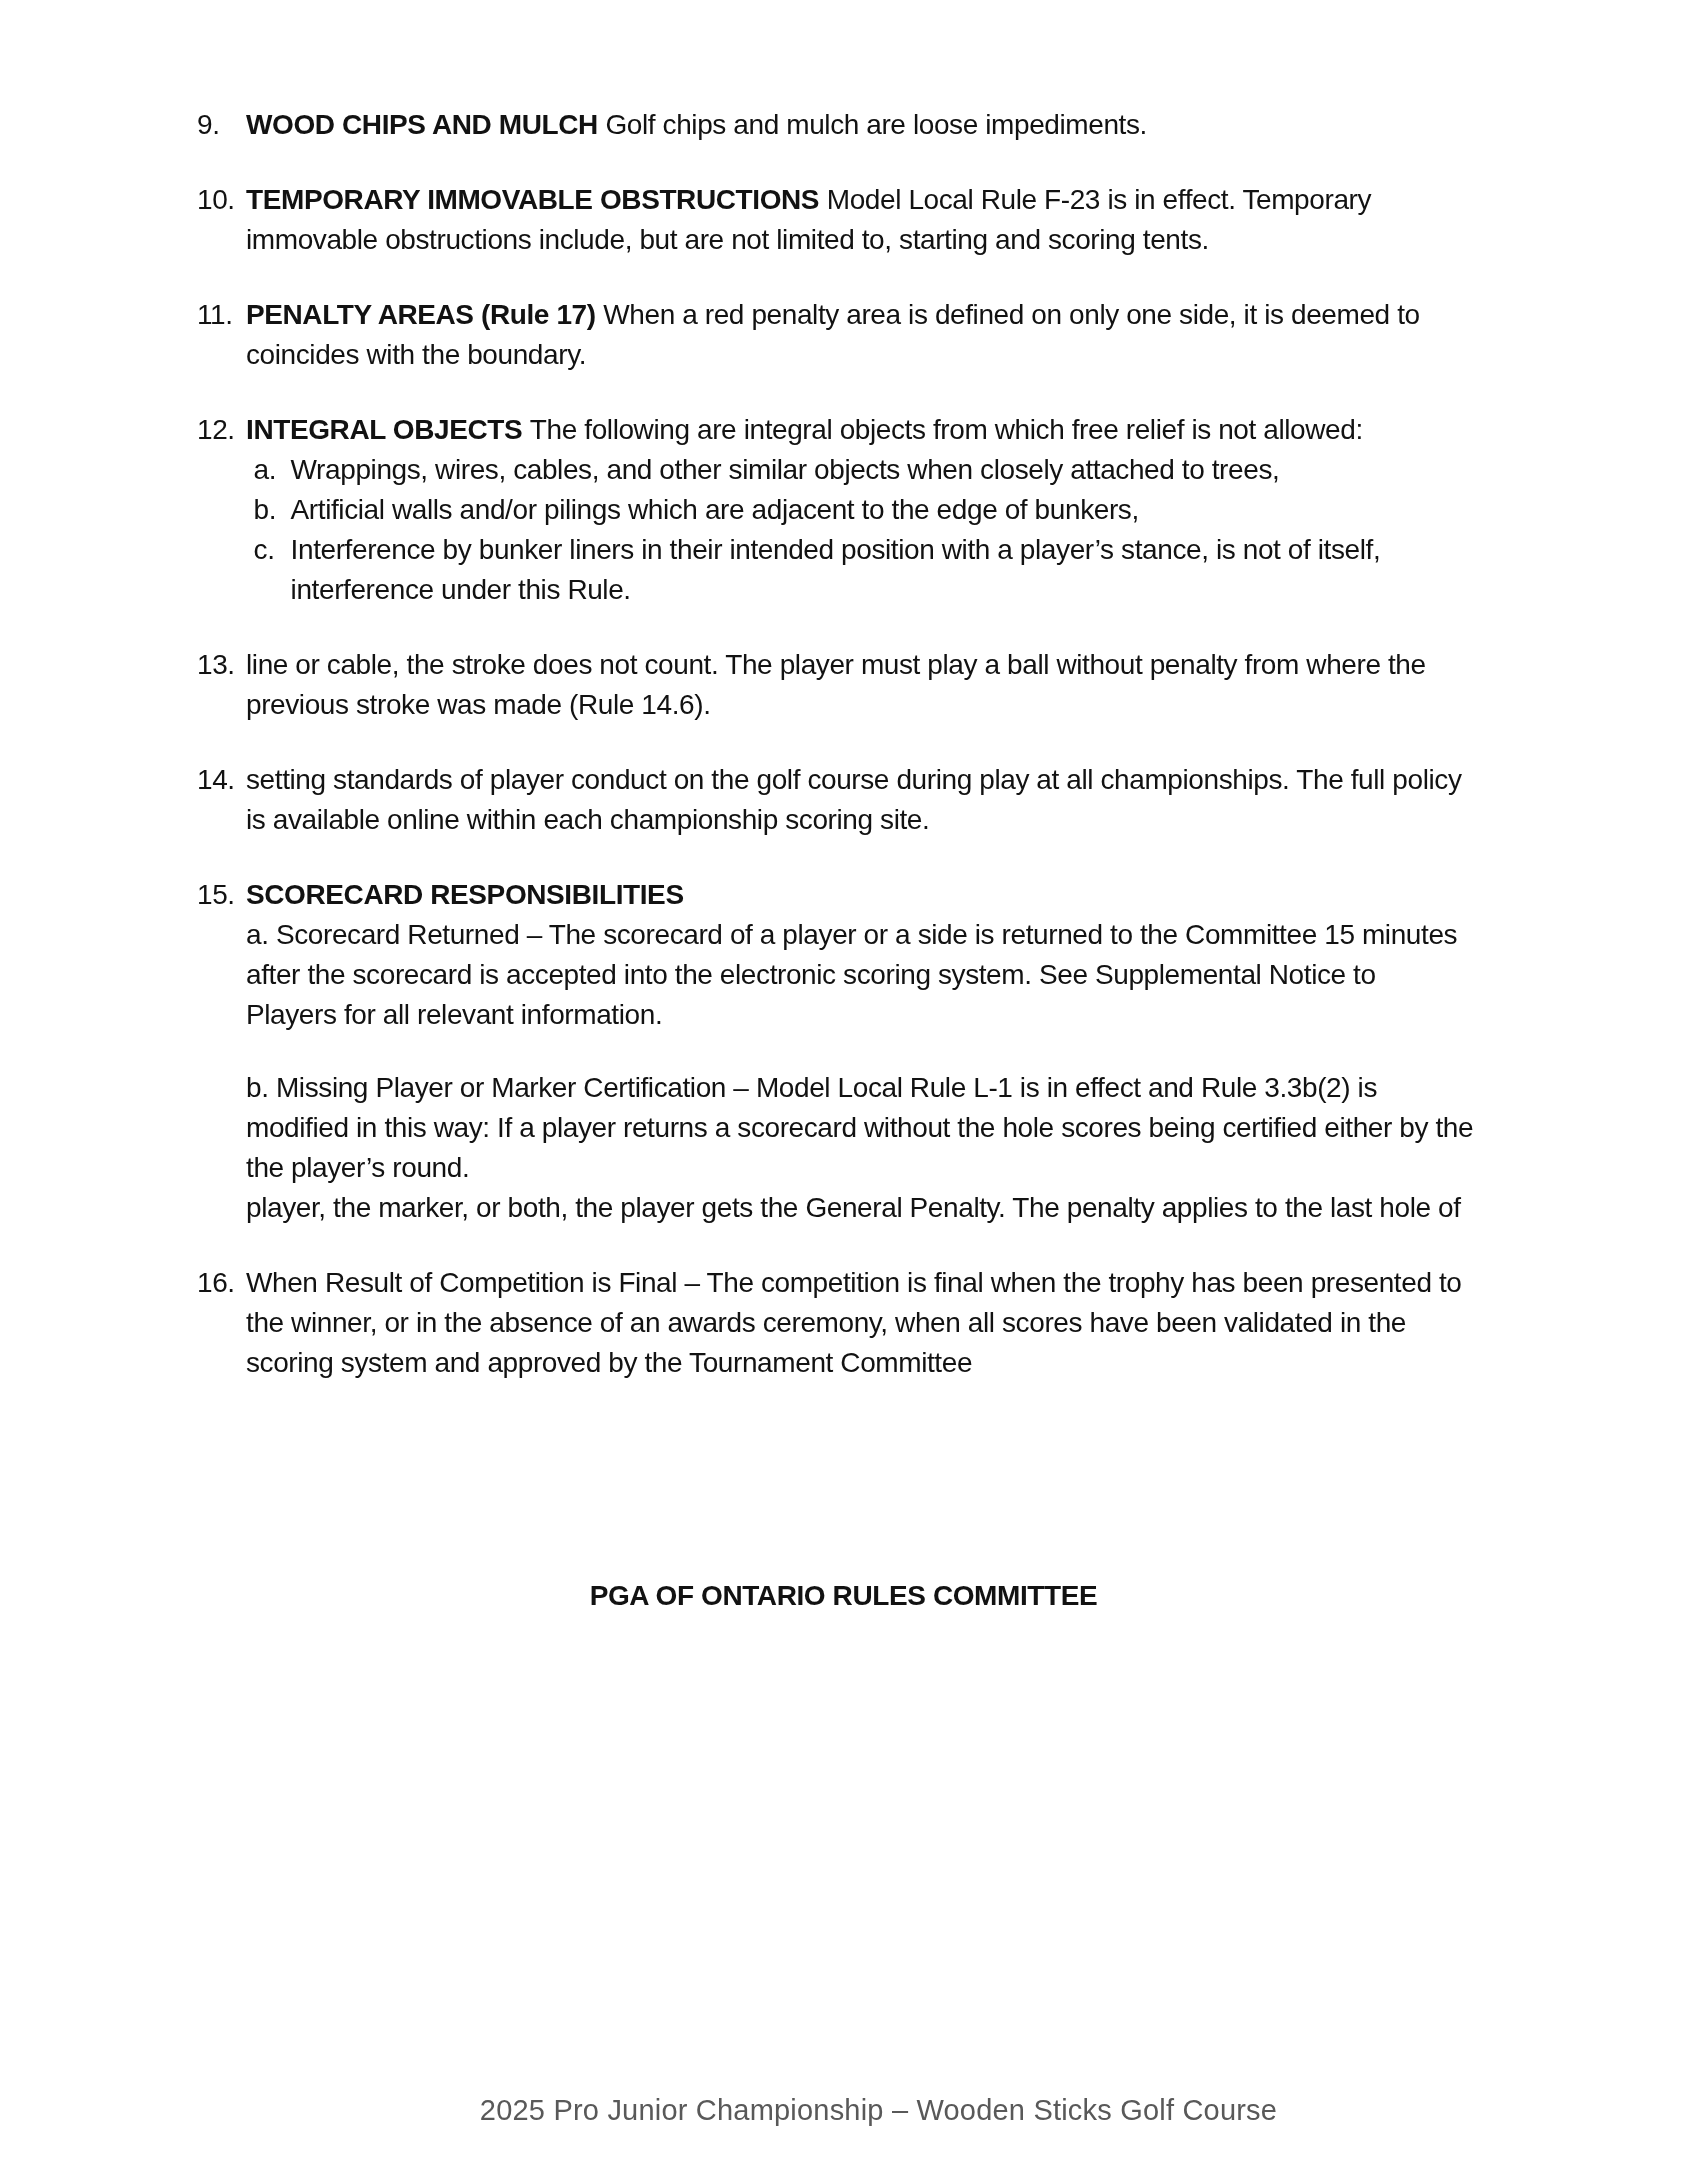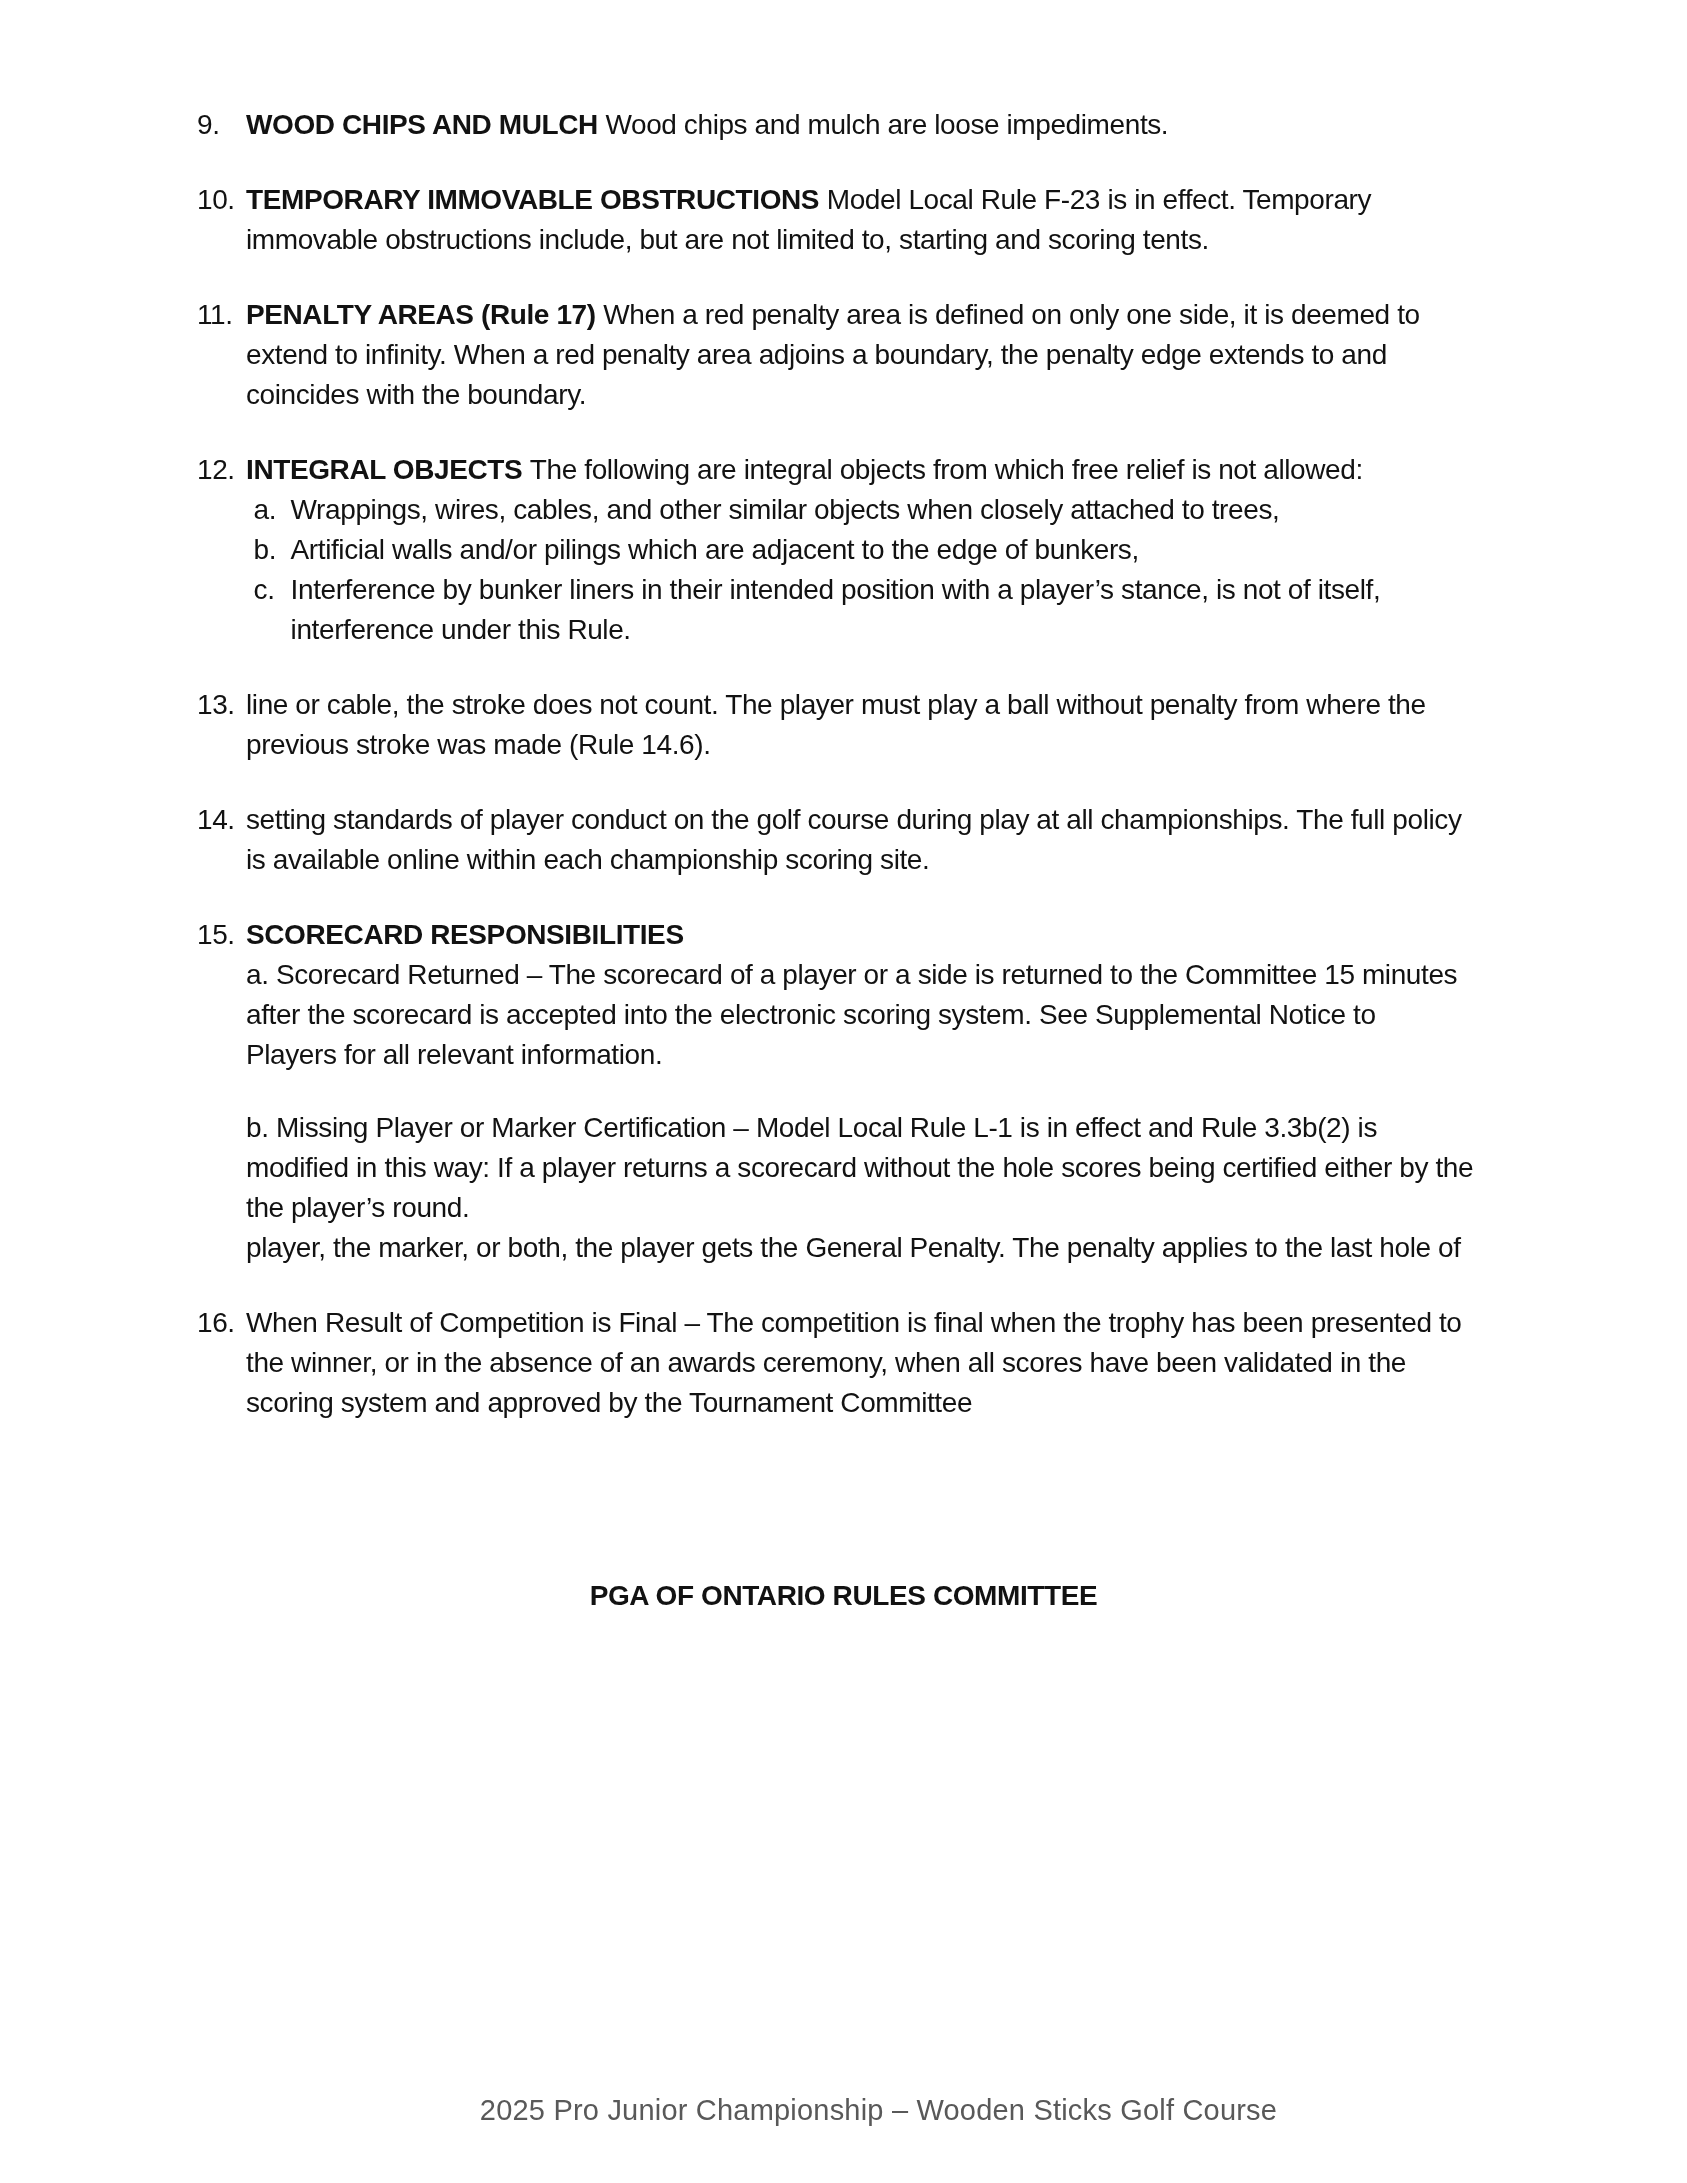--- a/index.html
+++ b/index.html
@@ -82,37 +82,36 @@
 </head>
 <body>
 
 <div class="page">
 
   <div class="content">
 
     <div class="rule-item">
       <span class="num">9.</span>
       <div class="body">
-        <div class="line"><span class="lead">WOOD CHIPS AND MULCH</span><span>Wood chips and mulch are loose impediments.</span></div>
+        <div class="line"><span class="lead">WOOD CHIPS AND MULCH</span><span>Golf chips and mulch are loose impediments.</span></div>
       </div>
     </div>
 
     <div class="rule-item">
       <span class="num">10.</span>
       <div class="body">
         <div class="line"><span class="lead">TEMPORARY IMMOVABLE OBSTRUCTIONS</span><span>Model Local Rule F-23 is in effect. Temporary</span></div>
         <div class="line">immovable obstructions include, but are not limited to, starting and scoring tents.</div>
       </div>
     </div>
 
     <div class="rule-item">
       <span class="num">11.</span>
       <div class="body">
         <div class="line"><span class="lead">PENALTY AREAS (Rule 17)</span><span>When a red penalty area is defined on only one side, it is deemed to</span></div>
-        <div class="line">extend to infinity. When a red penalty area adjoins a boundary, the penalty edge extends to and</div>
         <div class="line">coincides with the boundary.</div>
       </div>
     </div>
 
     <div class="rule-item">
       <span class="num">12.</span>
       <div class="body">
         <div class="line"><span class="lead">INTEGRAL OBJECTS</span><span>The following are integral objects from which free relief is not allowed:</span></div>
         <div class="sub-item">
           <span class="sub-letter">a.</span>

